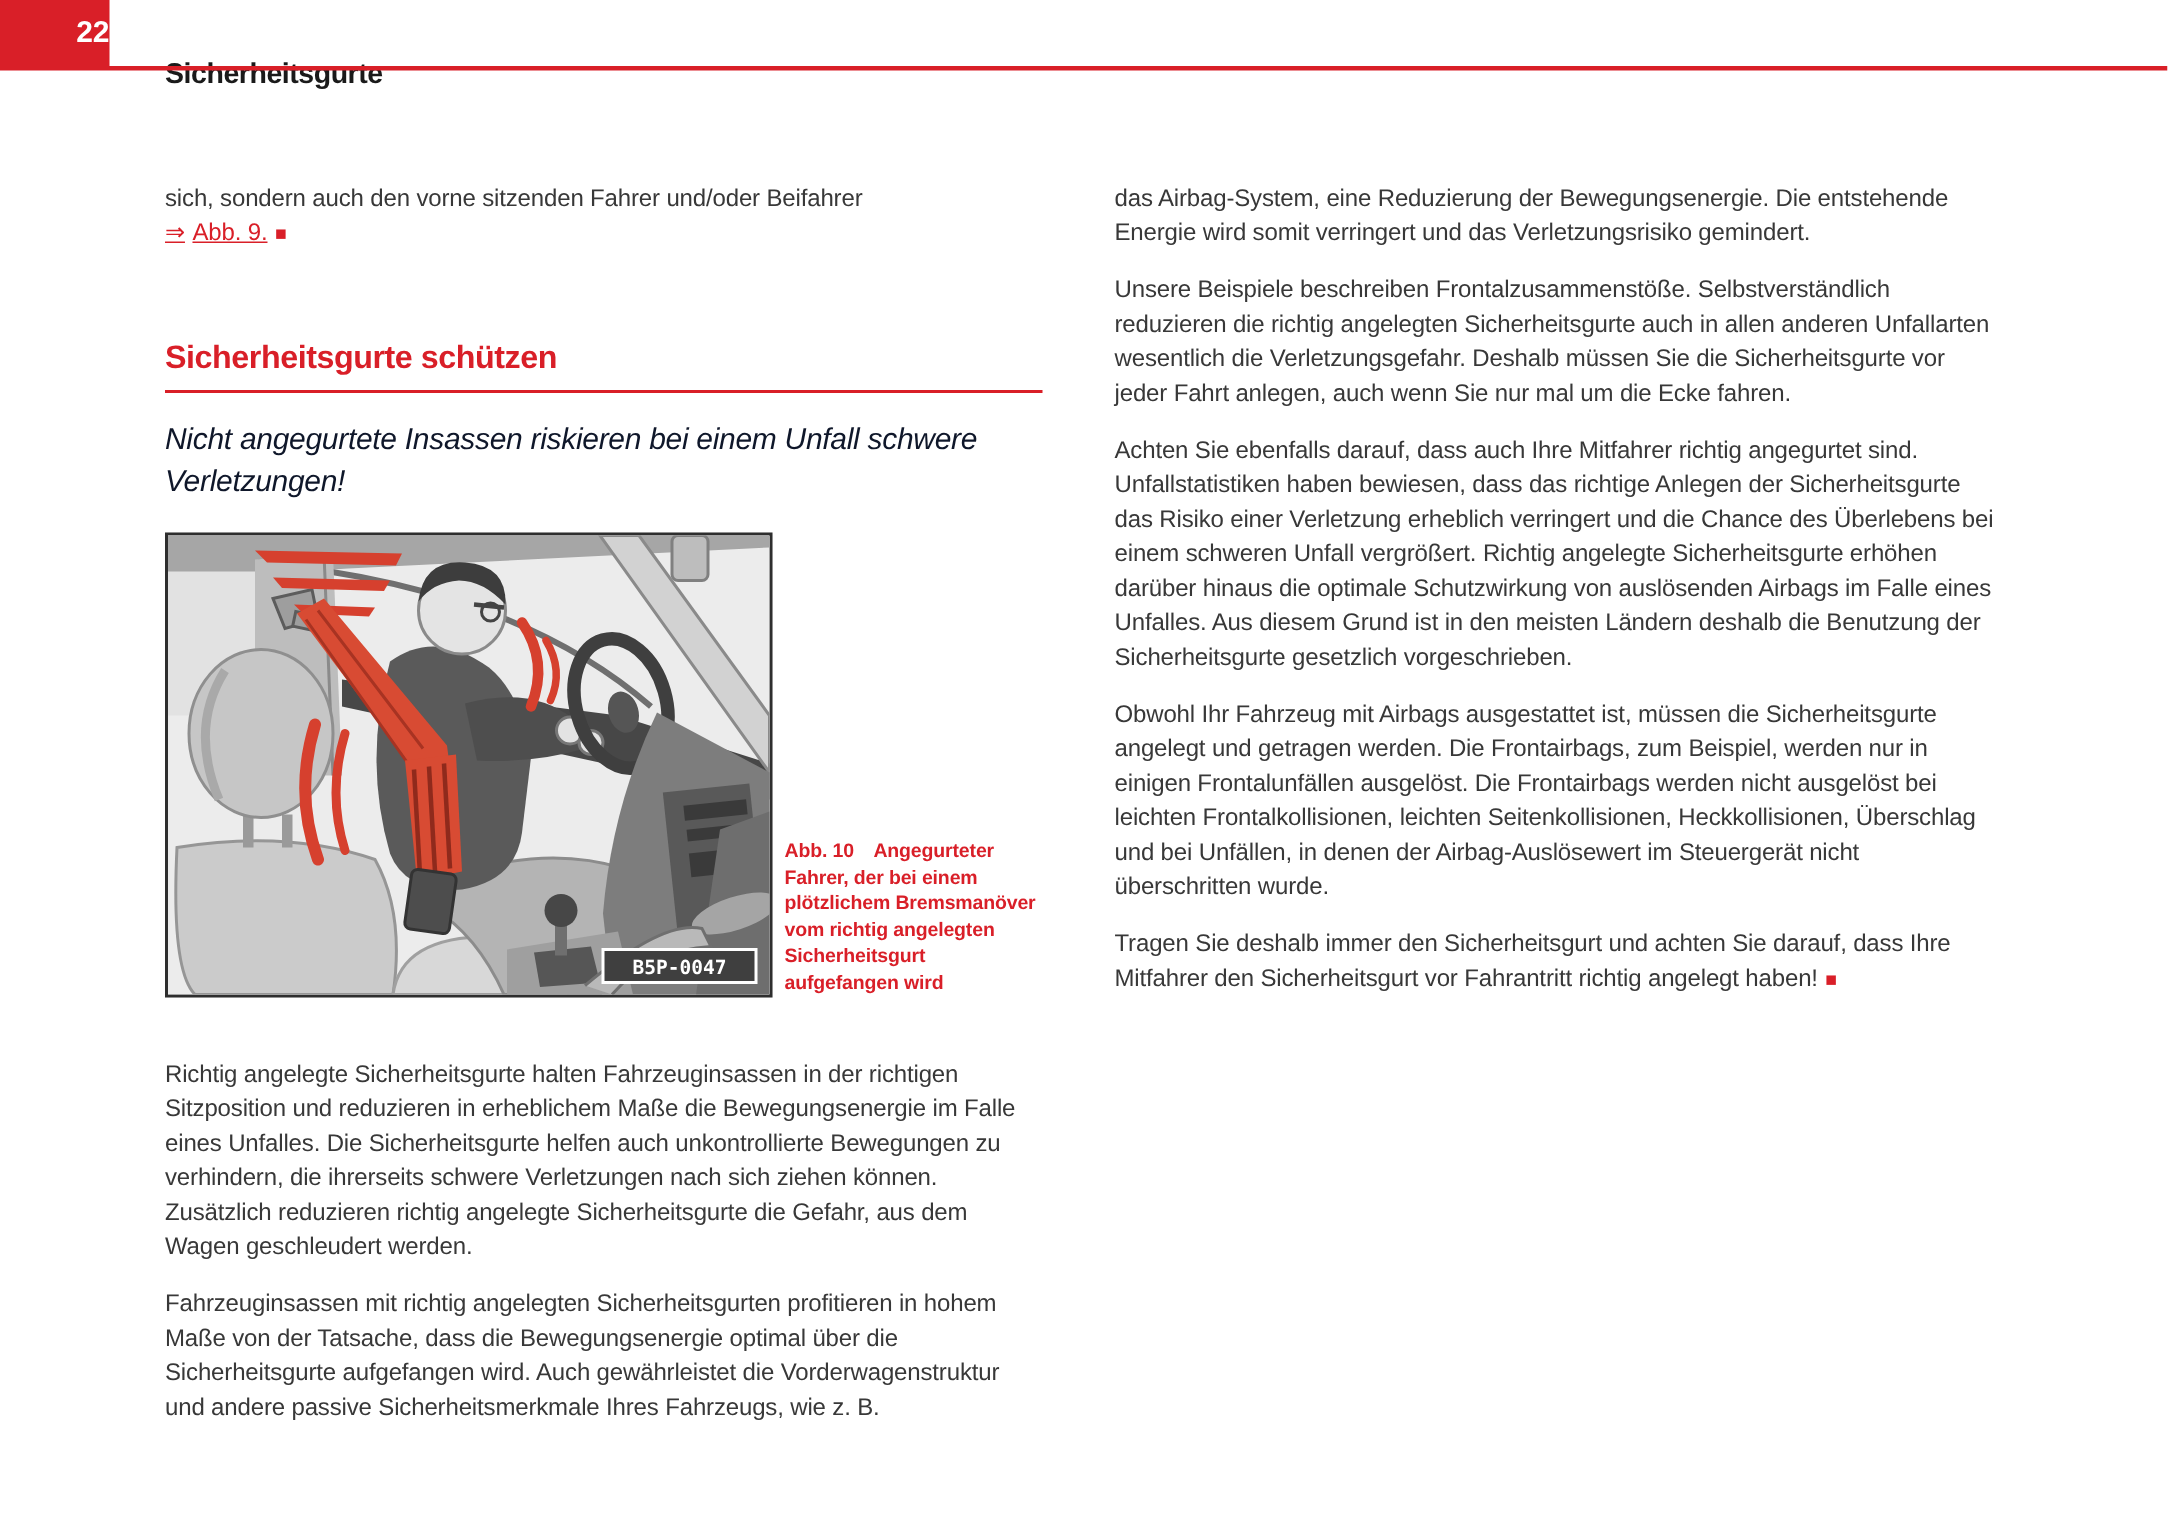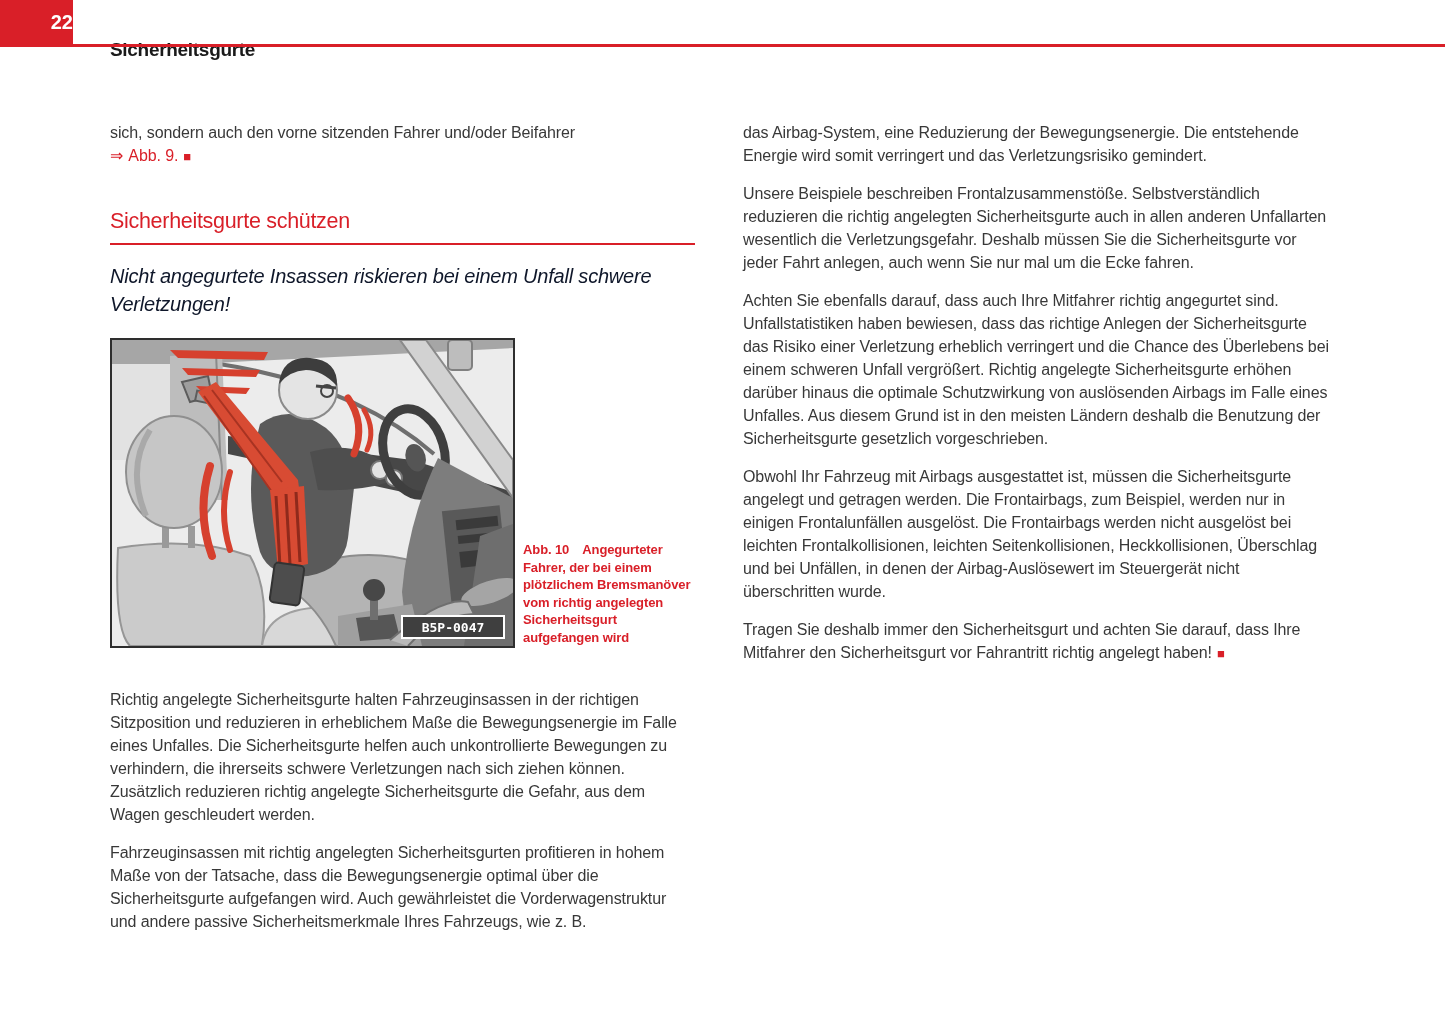--- a/index.html
+++ b/index.html
@@ -37,27 +37,27 @@
     display:flex;gap:48px;
     padding:74px 0 0 110px;
   }
   .col-left{width:585px;flex:none;}
   .col-right{width:587px;flex:none;}
 
   p.body{
     margin:0 0 15px 0;
     font-size:16px;line-height:23px;letter-spacing:-0.1px;color:var(--text);
   }
-  .red{color:var(--red);}
+  .red{color:var(--red);text-decoration:underline;}
   .ref-arrow{margin-right:5px;}
   .end-marker{color:var(--red);font-size:13px;margin-left:5px;}
 
   .section-heading{
-    margin:41px 0 17px 0;
-    color:var(--red);font-size:21.5px;font-weight:normal;letter-spacing:-0.3px;
+    margin:59px 0 17px 0;
+    color:var(--red);font-size:21.5px;font-weight:bold;letter-spacing:-0.3px;
     border-bottom:2px solid var(--red);
     padding-bottom:9px;
   }
   .lead{
     margin:0 0 20px 0;
     font-size:20px;font-style:italic;line-height:28px;color:#0f172a;letter-spacing:-0.2px;
   }
 
   
   .figure{display:flex;align-items:flex-end;gap:8px;margin:0 0 40px 0;}

